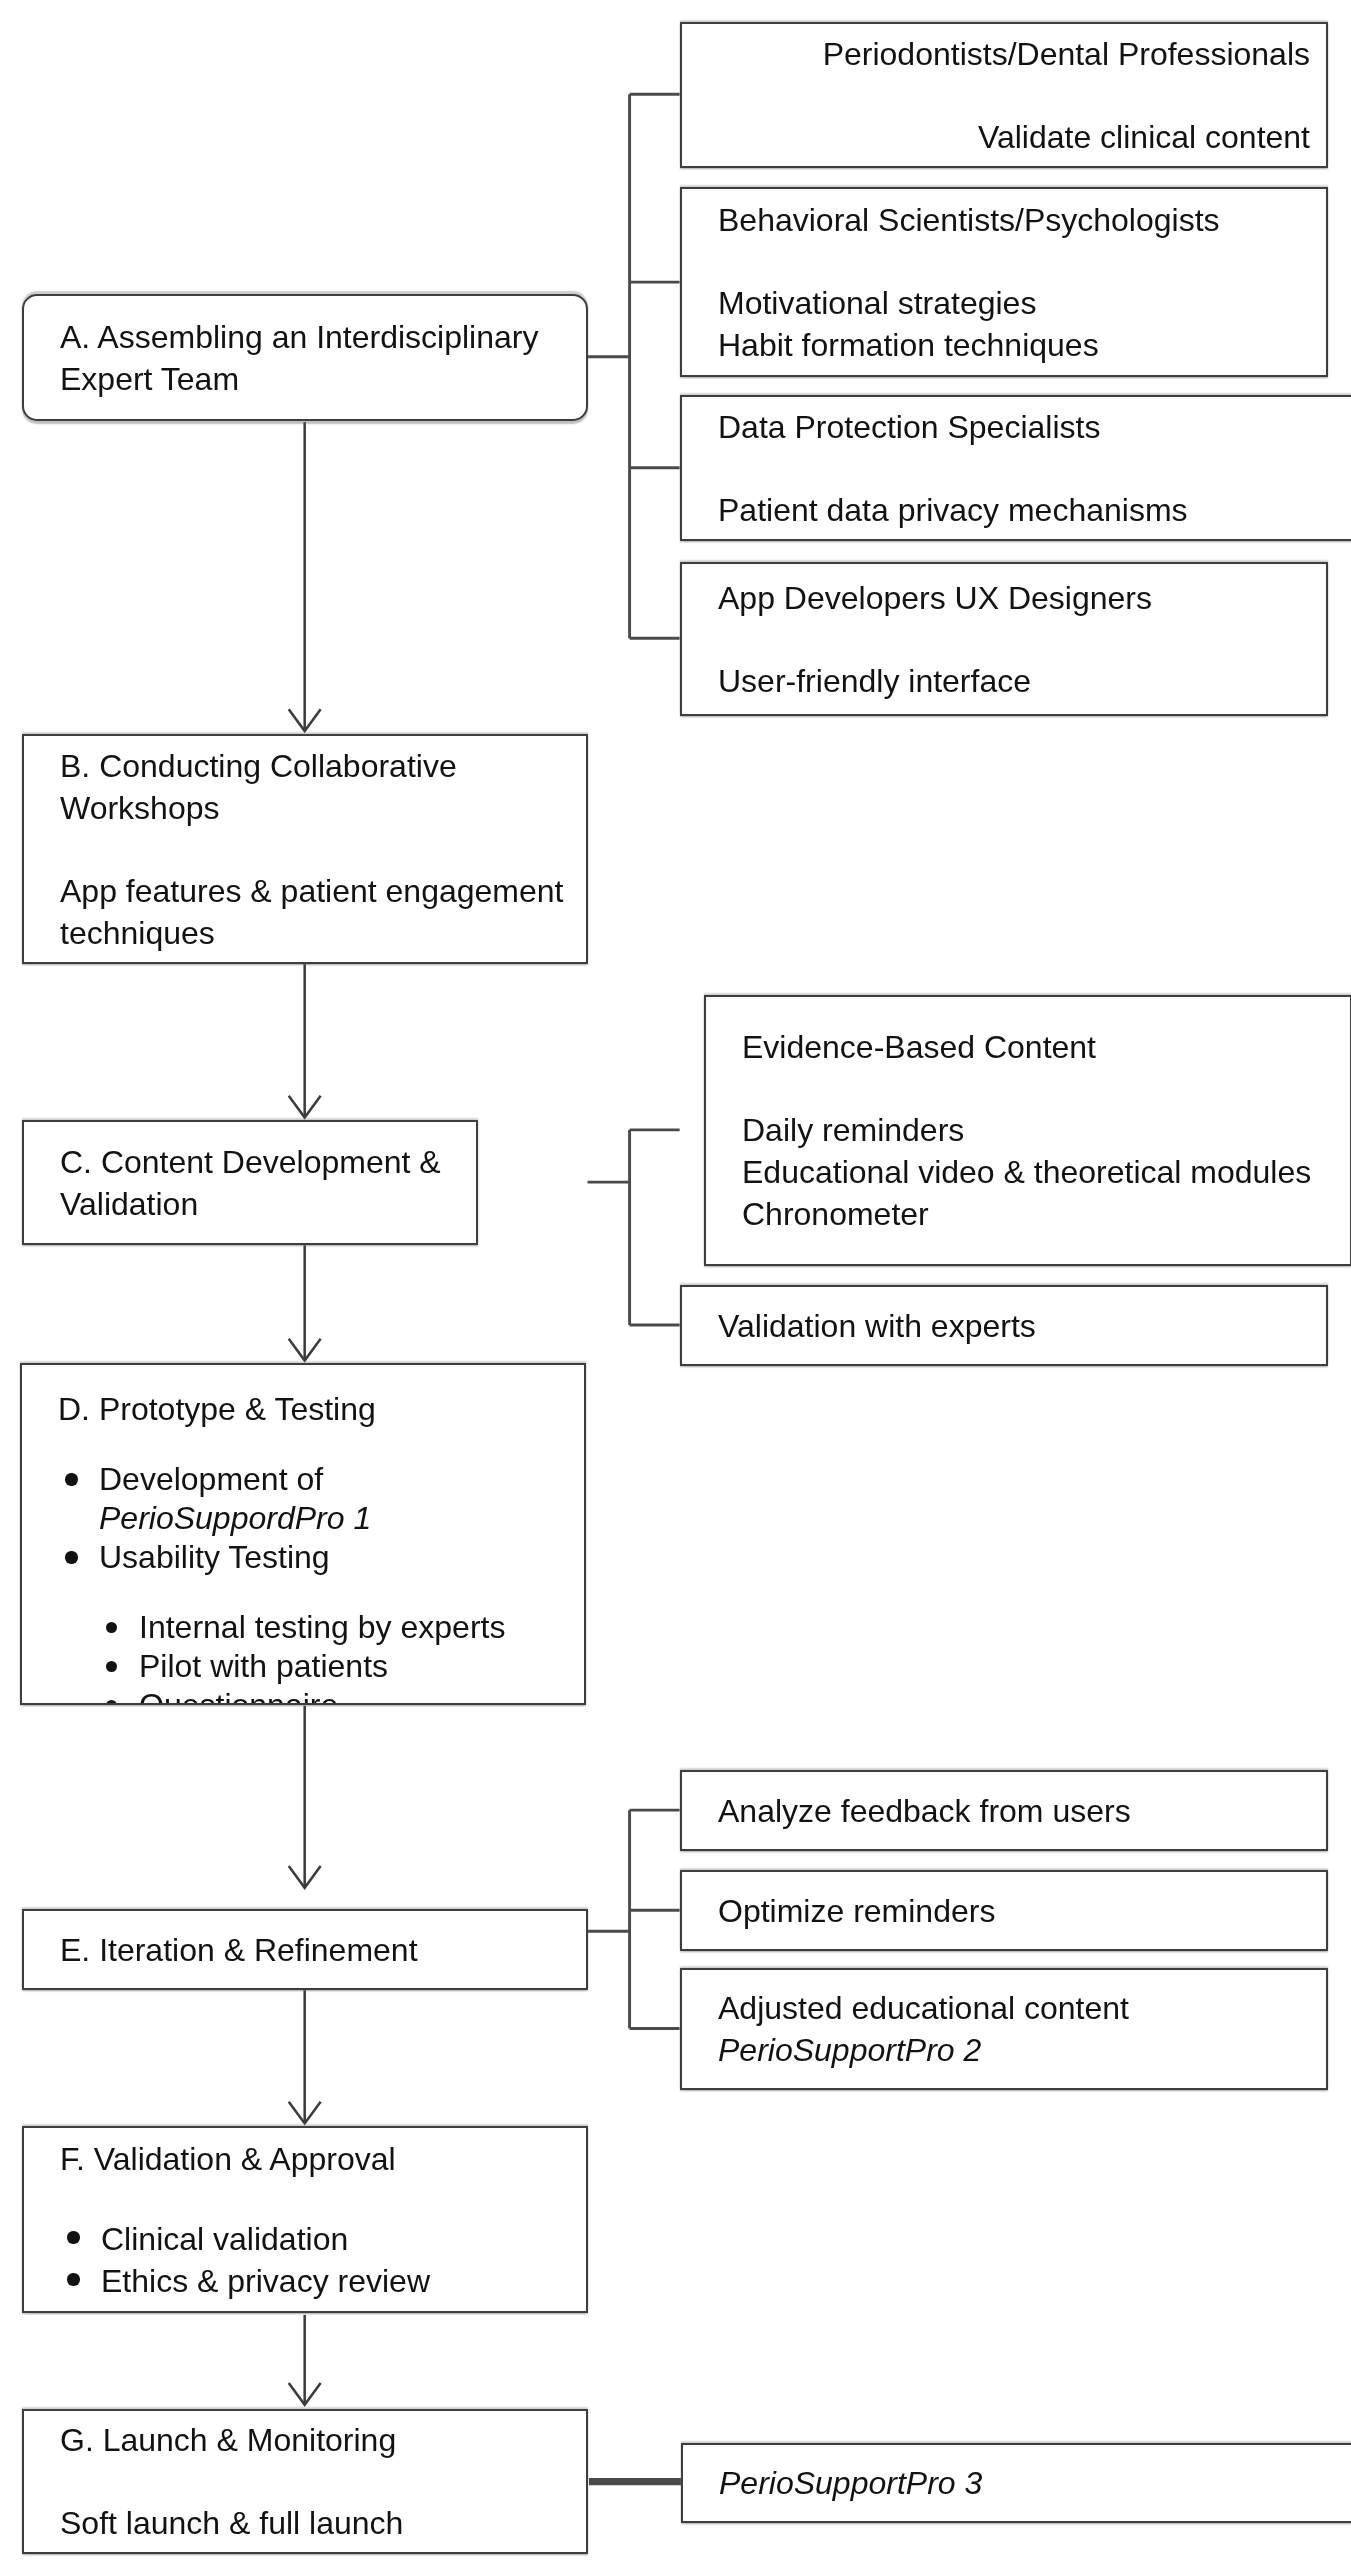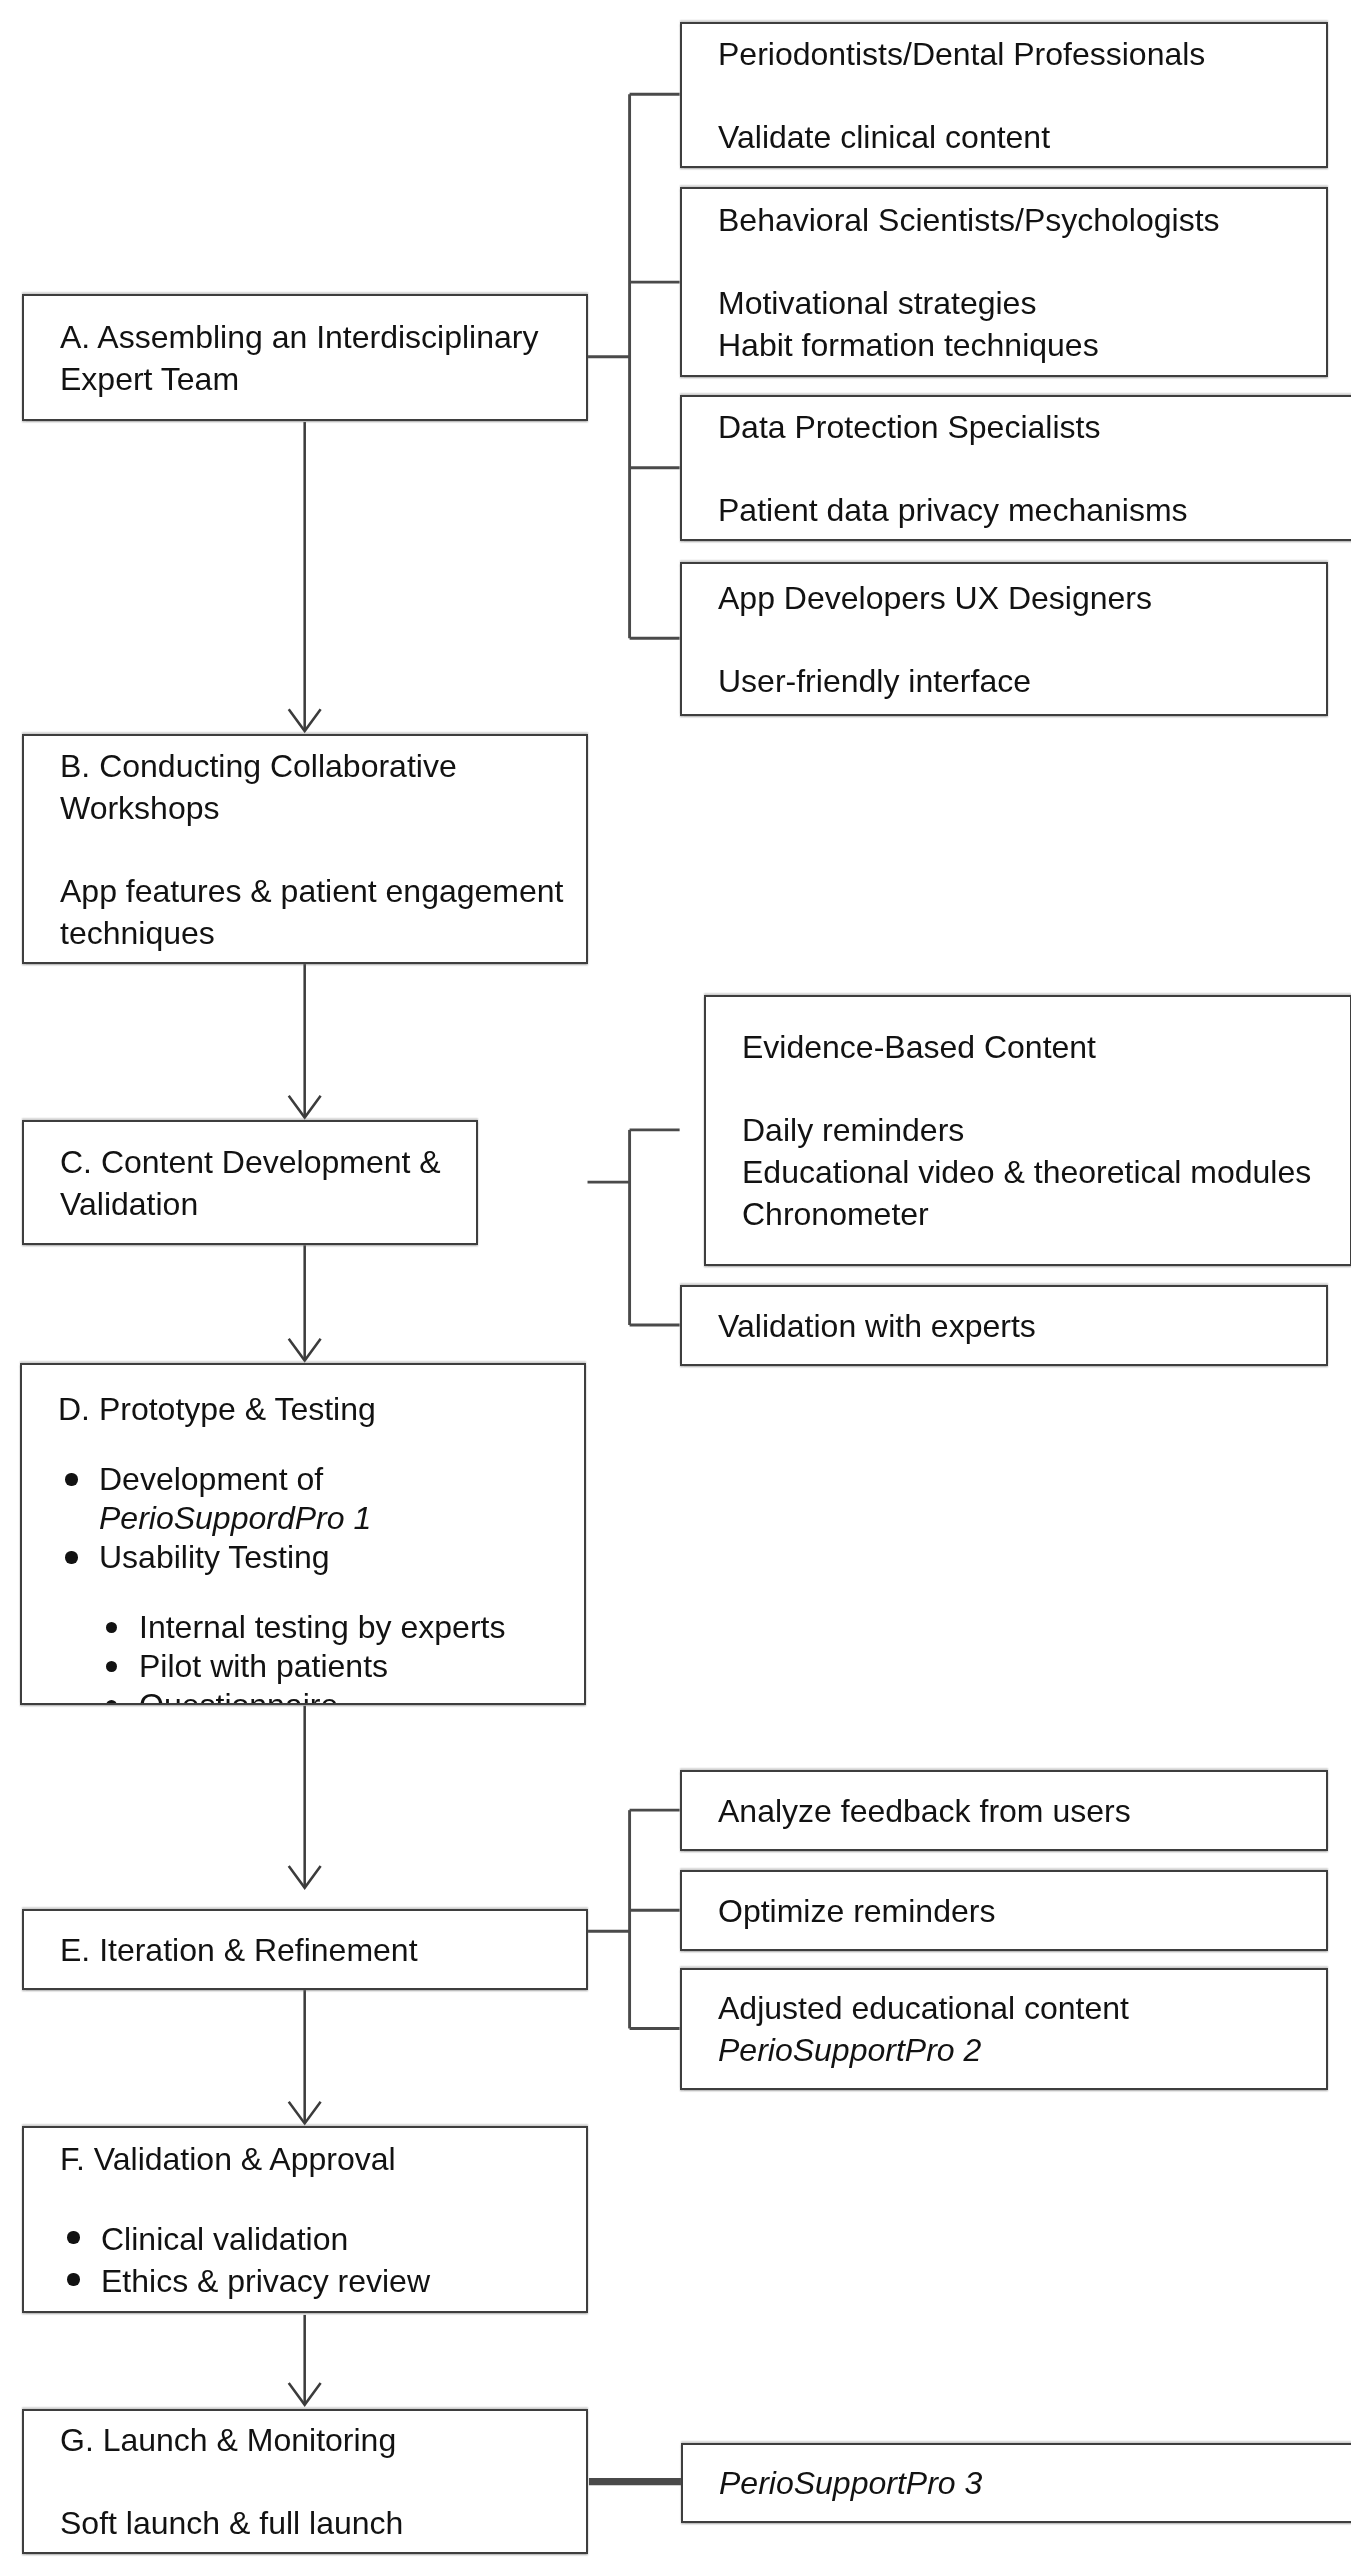--- a/index.html
+++ b/index.html
@@ -129,21 +129,21 @@
     <g stroke="#3c3c3c" stroke-width="3.5" fill="none">
       <line x1="420" y1="2721" x2="420" y2="2926"></line>
       <polyline points="398,2898 420,2928 442,2898"></polyline>
     </g>
     <g stroke="#3c3c3c" stroke-width="3.5" fill="none">
       <line x1="420" y1="3192" x2="420" y2="3314"></line>
       <polyline points="398,3286 420,3316 442,3286"></polyline>
     </g>
   </svg>
 
-  <div class="box center" style="left:22px; top:294px; width:566px; height:127px;">
+  <div class="box center" style="left:22px; top:294px; width:566px; height:127px;border-radius:15px;">
     <div>A. Assembling an Interdisciplinary Expert Team</div>
   </div>
 
   <div class="box center gap" style="left:22px; top:734px; width:566px; height:230px;">
     <div>B. Conducting Collaborative Workshops</div>
     <div>App features &amp; patient engagement techniques</div>
   </div>
 
   <div class="box center" style="left:22px; top:1120px; width:456px; height:125px;">
     <div>C. Content Development &amp; Validation</div>
@@ -175,21 +175,21 @@
       <div class="b1 nw">Clinical validation</div>
       <div class="b1 nw">Ethics &amp; privacy review</div>
     </div>
   </div>
 
   <div class="box center gap" style="left:22px; top:2409px; width:566px; height:145px;">
     <div class="nw">G. Launch &amp; Monitoring</div>
     <div class="nw">Soft launch &amp; full launch</div>
   </div>
 
-  <div class="box center gap" style="left:680px; top:22px; width:648px; height:146px;">
+  <div class="box center gap" style="left:680px; top:22px; width:648px; height:146px;text-align:right;">
     <div class="nw">Periodontists/Dental Professionals</div>
     <div class="nw">Validate clinical content</div>
   </div>
 
   <div class="box center gap" style="left:680px; top:187px; width:648px; height:190px;">
     <div class="nw">Behavioral Scientists/Psychologists</div>
     <div class="lines">
       <div class="nw">Motivational strategies</div>
       <div class="nw">Habit formation techniques</div>
     </div>

